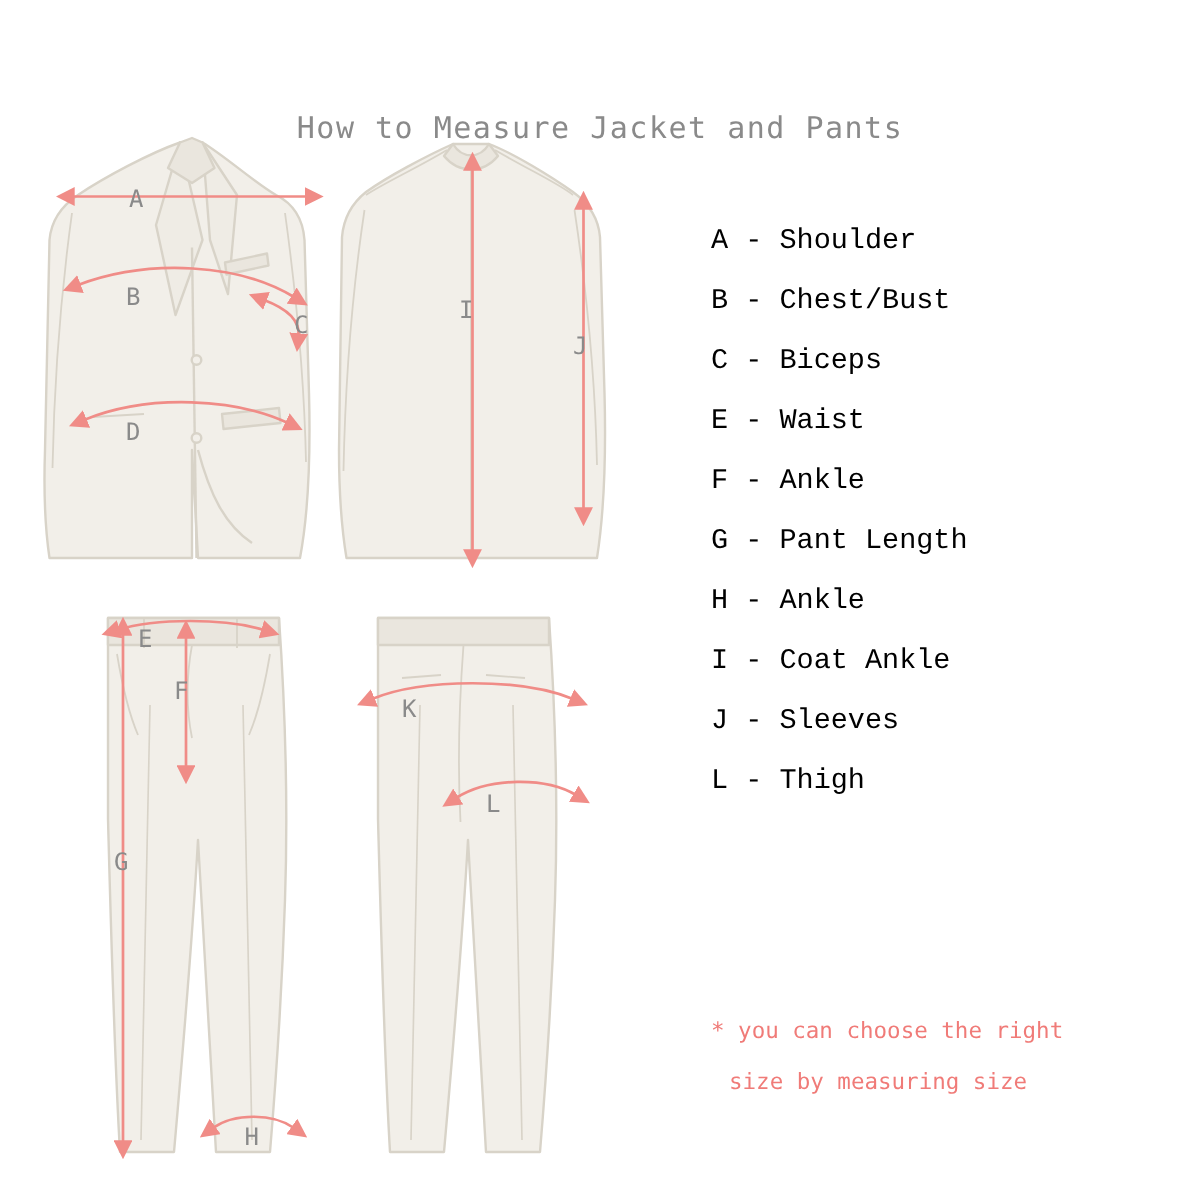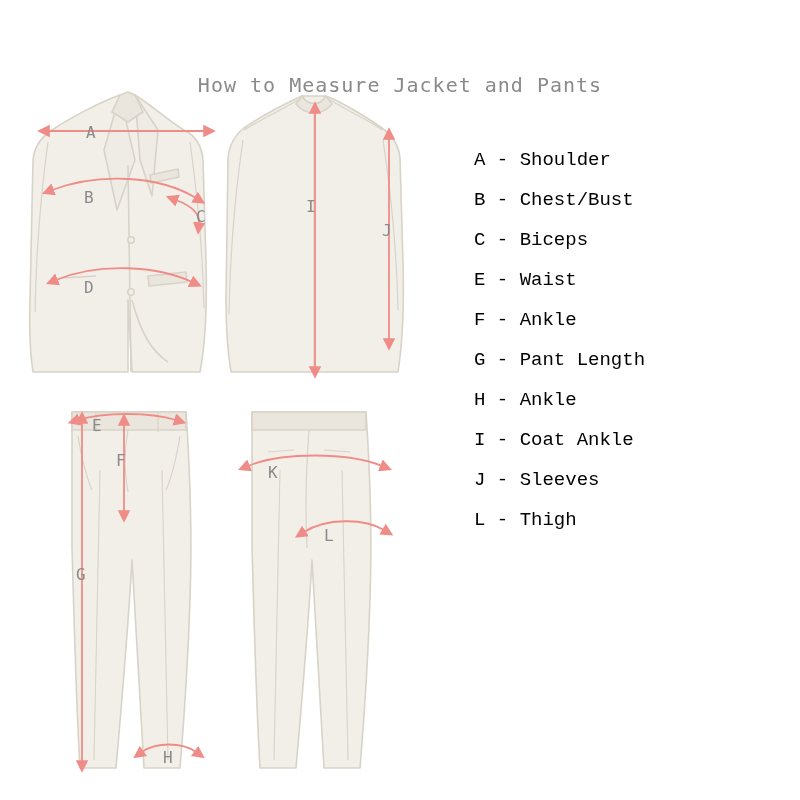--- a/index.html
+++ b/index.html
@@ -275,14 +275,18 @@
       <span>-</span>
       <span>Sleeves</span>
     </div>
     <div class="legend-row">
       <span>L</span>
       <span>-</span>
       <span>Thigh</span>
     </div>
   </div>
 
+  <div id="note">
+    <div class="note-line">* you can choose the right</div>
+    <div class="note-line indent">size by measuring size</div>
+  </div>
 
 </div>
 
 </body></html>

